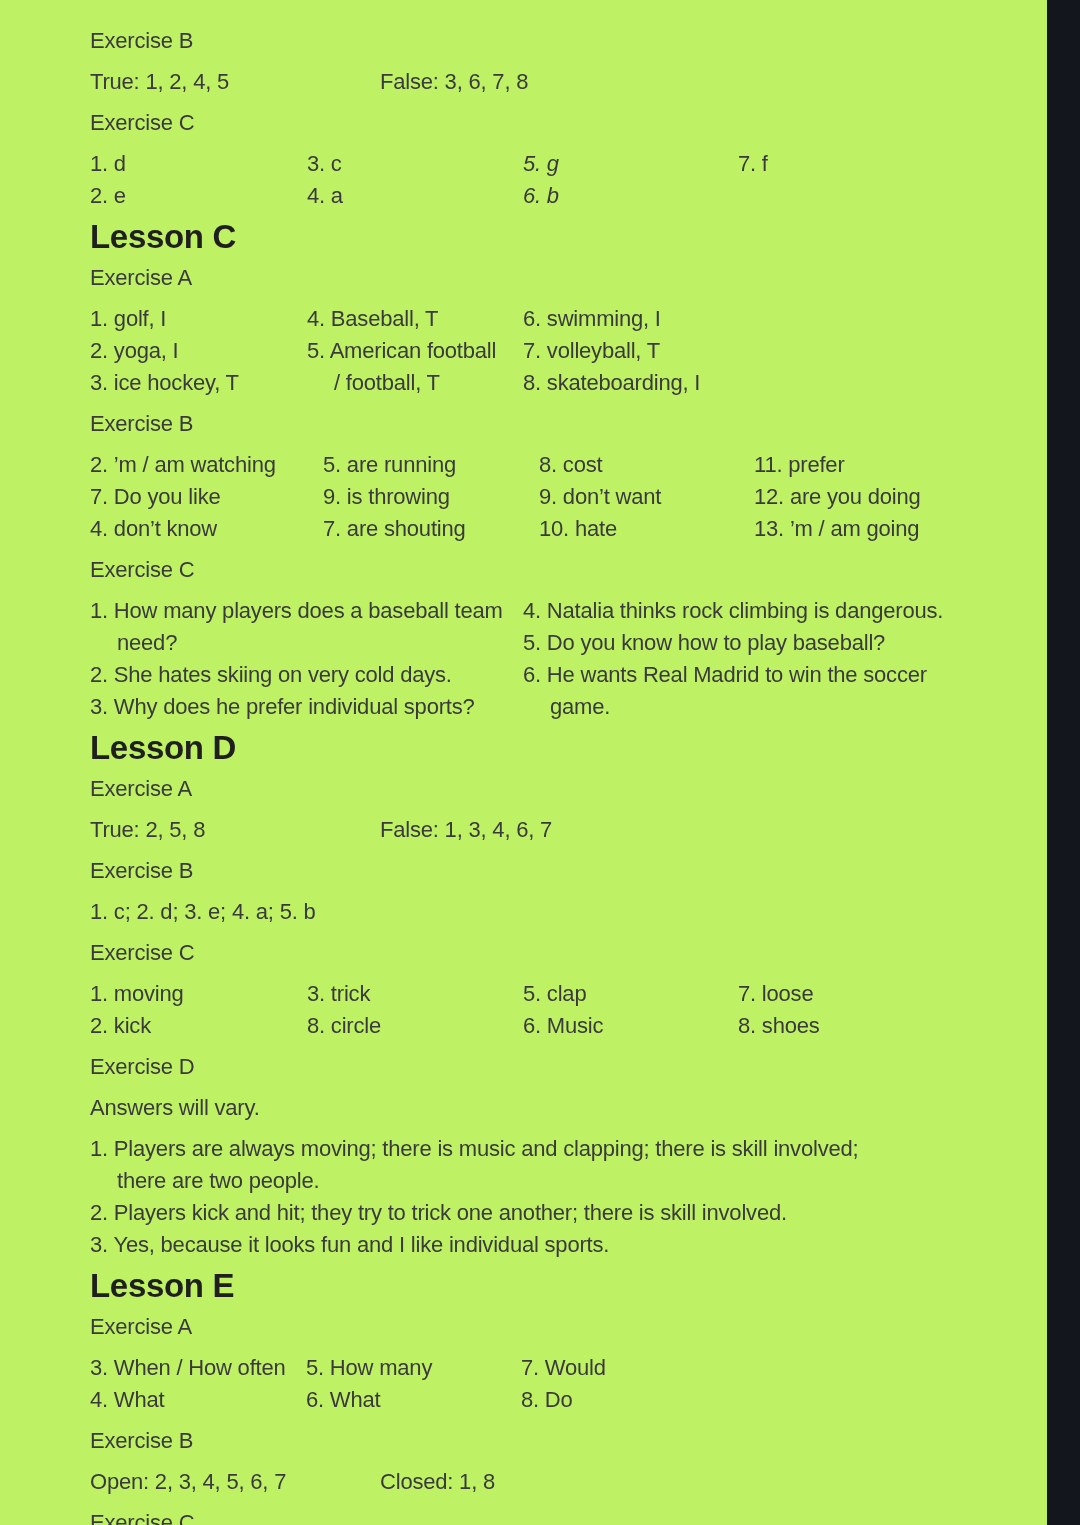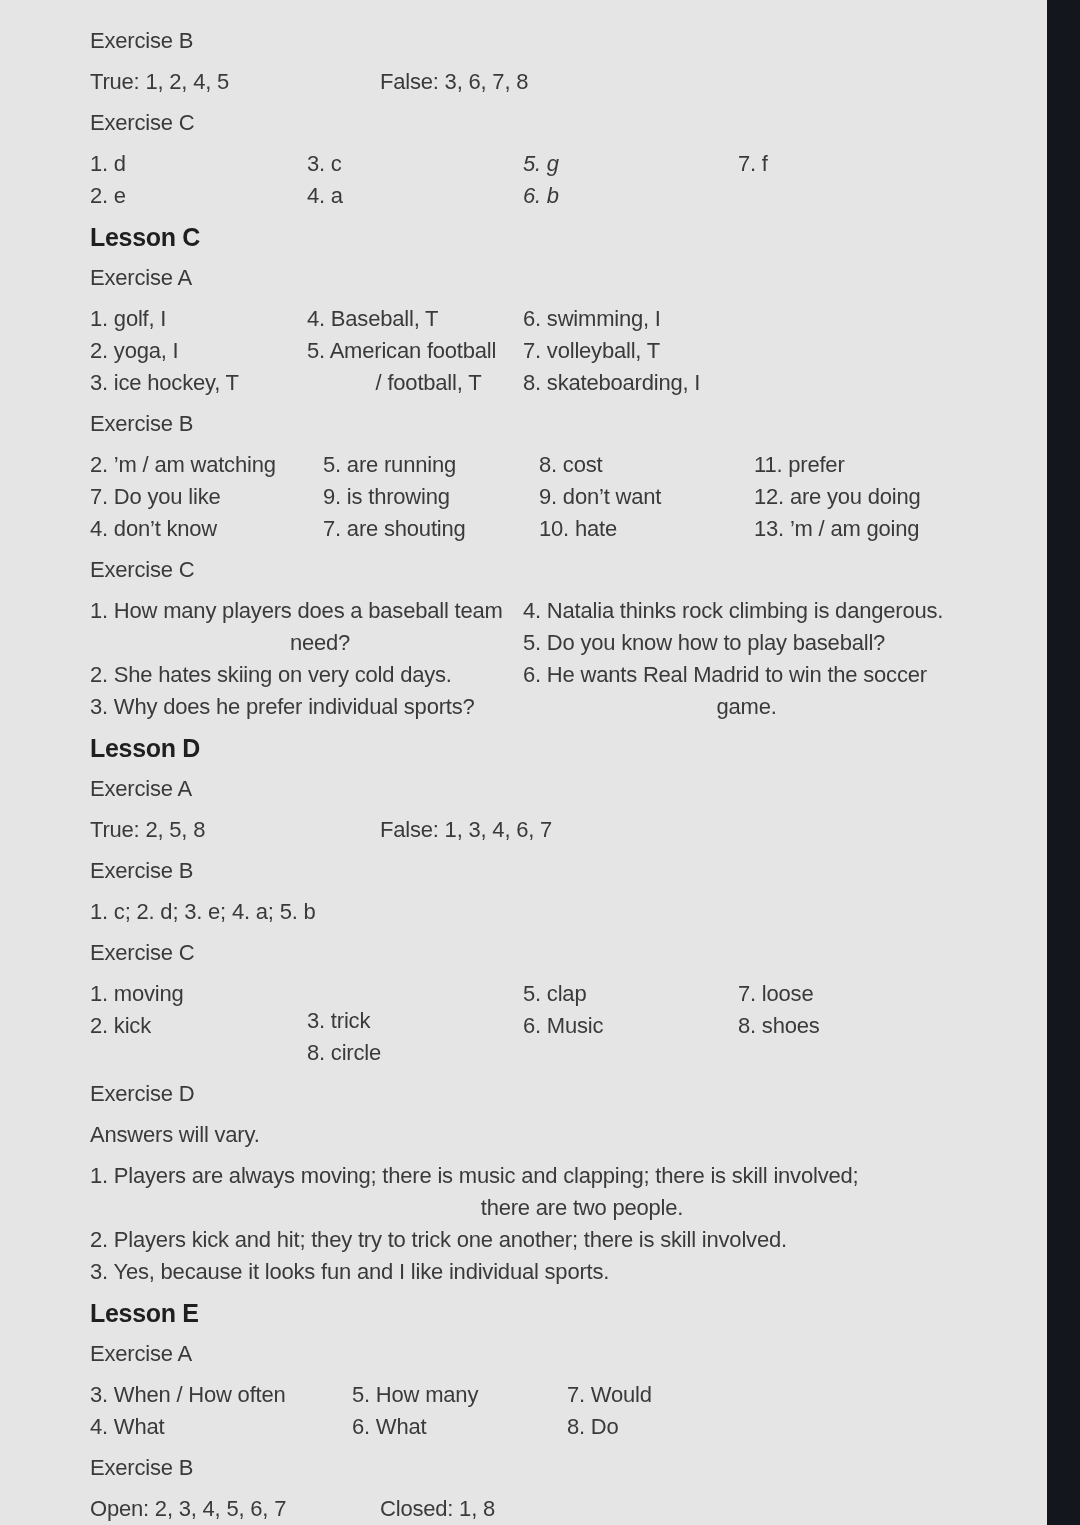--- a/index.html
+++ b/index.html
@@ -12,44 +12,44 @@
     overflow: hidden;
     position: relative;
     background: #ffffff;
     font-family: "Liberation Sans", "DejaVu Sans", sans-serif;
   }
   .page {
     position: absolute;
     left: 0; top: 0;
     width: 1047px;
     height: 1525px;
-    background: #e5e5e5;
+    background: #bef264;
     overflow: hidden;
   }
   .content {
     padding: 16px 0 0 90px;
     color: #3a3a3c;
     font-size: 22px;
     line-height: 32px;
     letter-spacing: -0.2px;
   }
   .block { margin: 9px 0; }
   .heading {
     font-weight: 700;
-    font-size: 25px;
+    font-size: 33px;
     color: #1f1f1f;
     letter-spacing: -0.3px;
   }
   .pair { display: flex; }
   .pair .pair-left { width: 290px; flex: 0 0 290px; }
   .grid { display: flex; align-items: flex-start; }
   .col { flex: 0 0 auto; }
   .col:last-child { flex: 0 1 auto; }
   .gline { white-space: nowrap; }
-  .indent { padding-left: 27px; text-align: center; }
+  .indent { padding-left: 27px; }
   .side-bar {
     position: absolute;
     top: 0;
     right: 0;
     width: 33px;
     height: 1525px;
   }
 </style>
 </head>
 <body>
@@ -143,21 +143,21 @@
         <div class="pair-right">False: 1, 3, 4, 6, 7</div>
       </div>
       <div class="block label">Exercise B</div>
       <div class="block line">1. c; 2. d; 3. e; 4. a; 5. b</div>
       <div class="block label">Exercise C</div>
       <div class="block grid">
         <div class="col" style="width: 217px; flex: 0 0 217px;">
           <div class="gline">1. moving</div>
           <div class="gline">2. kick</div>
         </div>
-        <div class="col" style="width: 216px; flex: 0 0 216px; margin-top: 27px;">
+        <div class="col" style="width: 216px; flex: 0 0 216px;">
           <div class="gline">3. trick</div>
           <div class="gline">8. circle</div>
         </div>
         <div class="col" style="width: 215px; flex: 0 0 215px;">
           <div class="gline">5. clap</div>
           <div class="gline">6. Music</div>
         </div>
         <div class="col">
           <div class="gline">7. loose</div>
           <div class="gline">8. shoes</div>
@@ -171,21 +171,21 @@
         <div class="gline-wrap">2. Players kick and hit; they try to trick one another; there is skill involved.</div>
         <div class="gline-wrap">3. Yes, because it looks fun and I like individual sports.</div>
       </div>
       <div class="block heading" style="color: rgb(31, 31, 31);">Lesson E</div>
       <div class="block label">Exercise A</div>
       <div class="block grid">
         <div class="col" style="width: 216px; flex: 0 0 216px;">
           <div class="gline">3. When / How often</div>
           <div class="gline">4. What</div>
         </div>
-        <div class="col" style="width: 215px; flex: 0 0 215px; margin-left: 46px;">
+        <div class="col" style="width: 215px; flex: 0 0 215px;">
           <div class="gline">5. How many</div>
           <div class="gline">6. What</div>
         </div>
         <div class="col">
           <div class="gline">7. Would</div>
           <div class="gline">8. Do</div>
         </div>
       </div>
       <div class="block label">Exercise B</div>
       <div class="block pair">

